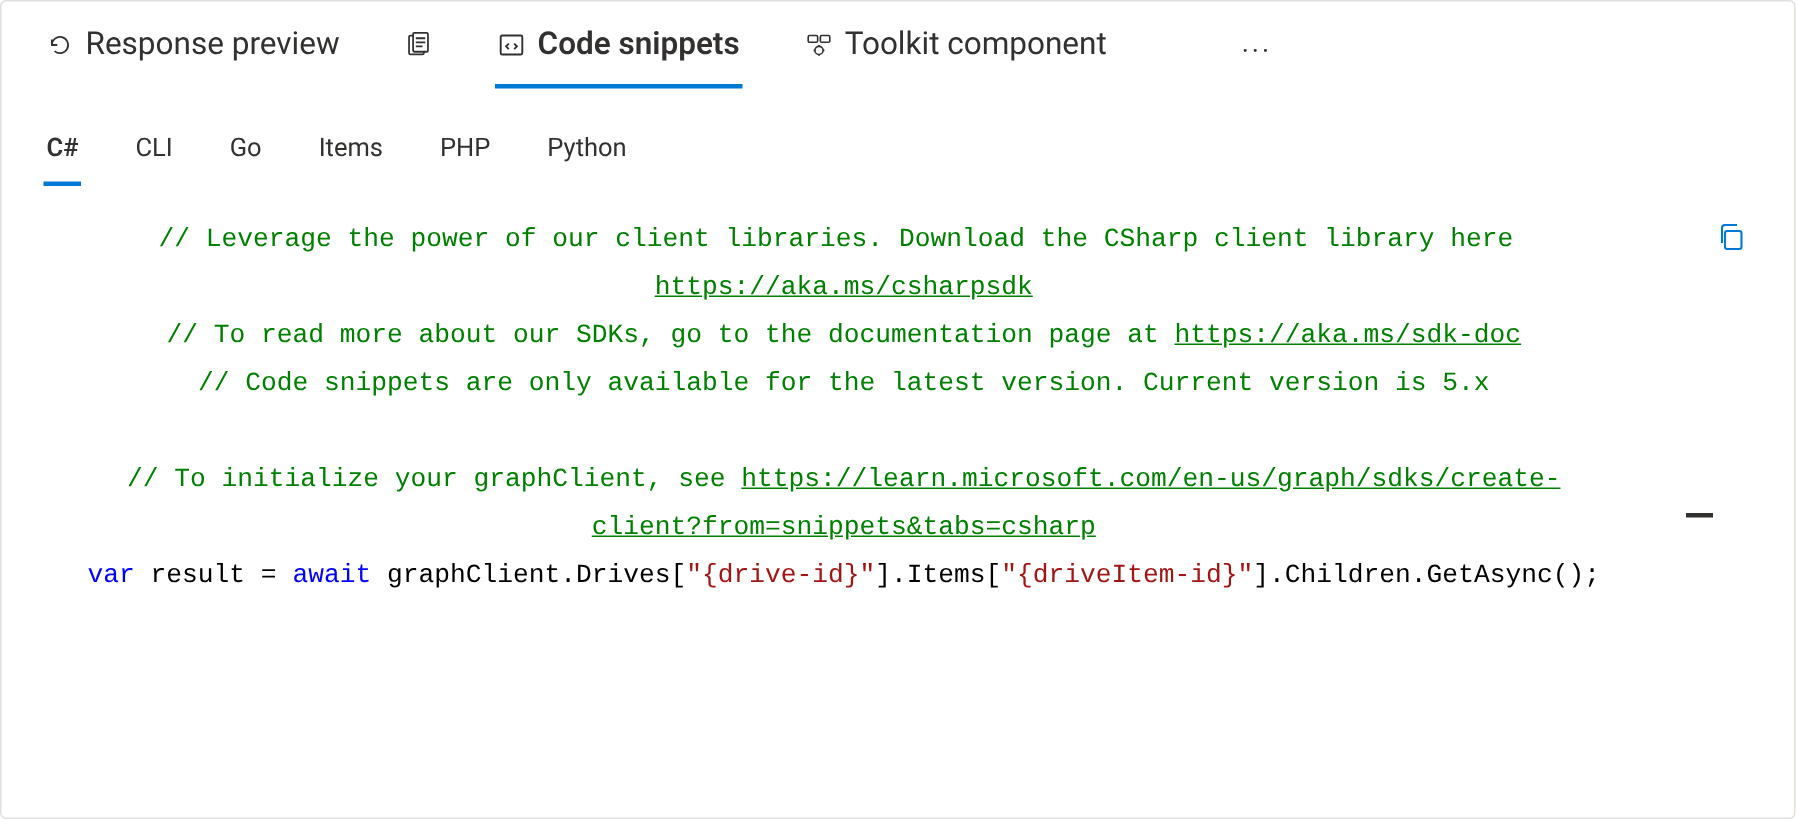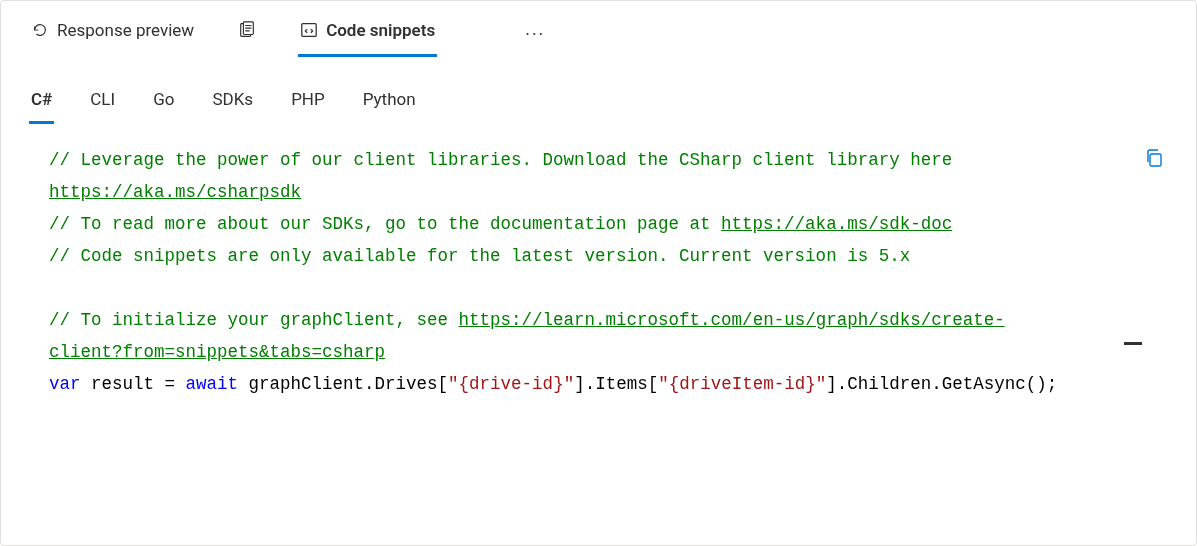--- a/index.html
+++ b/index.html
@@ -23,21 +23,21 @@
     display: flex;
     align-items: center;
     gap: 40px;
     padding: 10px 28px 0 28px;
     height: 56px;
   }
   .top-tab {
     display: flex;
     align-items: center;
     gap: 8px;
-    font-size: 17px;
+    font-size: 21px;
     color: #323130;
     padding: 8px 2px 14px 2px;
     cursor: pointer;
     border-bottom: 3px solid transparent;
     position: relative;
   }
   .top-tab.active {
     font-weight: 600;
     border-bottom: 3px solid #0078d4;
     justify-content: space-between;
@@ -66,20 +66,21 @@
     color: #323130;
   }
   .lang-tab.active {
     font-weight: 600;
     border-bottom: 3px solid #0078d4;
   }
   
   .code-wrap {
     position: relative;
     padding: 20px 120px 20px 48px;
+    text-align: center;
   }
   pre {
     margin: 0;
     font-family: Consolas, "Courier New", monospace;
     font-size: 17.5px;
     line-height: 32px;
     white-space: pre-wrap;
     word-break: break-word;
     color: #000;
   }
@@ -136,29 +137,40 @@
     <div class="top-tab active">
       <span class="icon">
         <svg viewBox="0 0 20 20" fill="none" stroke="#323130" stroke-width="1.4">
           <rect x="2" y="3" width="16" height="14" rx="1"></rect>
           <path d="M8 9l-2 2 2 2M12 9l2 2-2 2"></path>
         </svg>
       </span>
       <span>Code snippets</span>
     </div>
 
+    <div class="top-tab">
+      <span class="icon">
+        <svg viewBox="0 0 20 20" fill="none" stroke="#323130" stroke-width="1.2">
+          <rect x="2" y="3" width="7" height="5" rx="1"></rect>
+          <rect x="11" y="3" width="7" height="5" rx="1"></rect>
+          <circle cx="10" cy="14" r="3"></circle>
+          <path d="M10 11v-1M10 18v-1M7 14h-1M14 14h-1"></path>
+        </svg>
+      </span>
+      <span>Toolkit component</span>
+    </div>
 
     <div class="more-icon">···</div>
   </div>
 
   <div class="lang-tabs">
     <div class="lang-tab active">C#</div>
     <div class="lang-tab">CLI</div>
     <div class="lang-tab">Go</div>
-    <div class="lang-tab">SDKs</div>
+    <div class="lang-tab">Items</div>
     <div class="lang-tab">PHP</div>
     <div class="lang-tab">Python</div>
   </div>
 
   <div class="code-wrap">
 
     <div class="copy-btn">
       <svg viewBox="0 0 20 20" fill="none" stroke="#0078d4" stroke-width="1.4">
         <rect x="6" y="6" width="11" height="12" rx="1.5"></rect>
         <path d="M4 14V4a2 2 0 0 1 2-2h8"></path>

